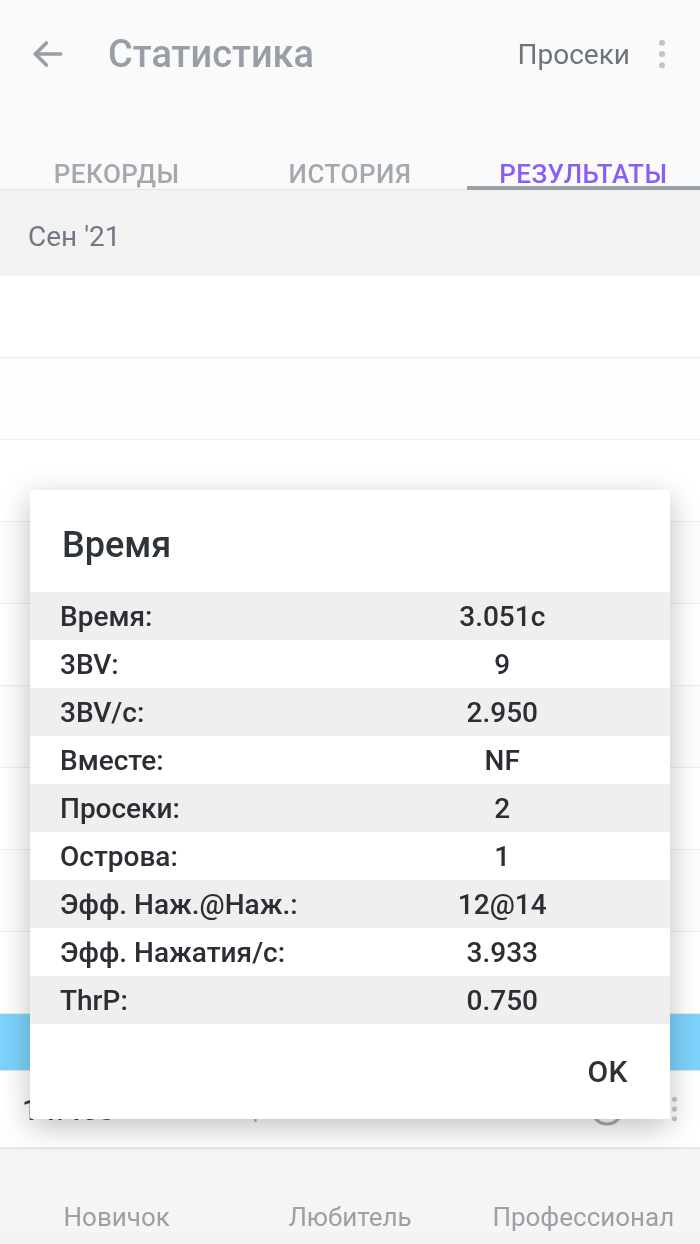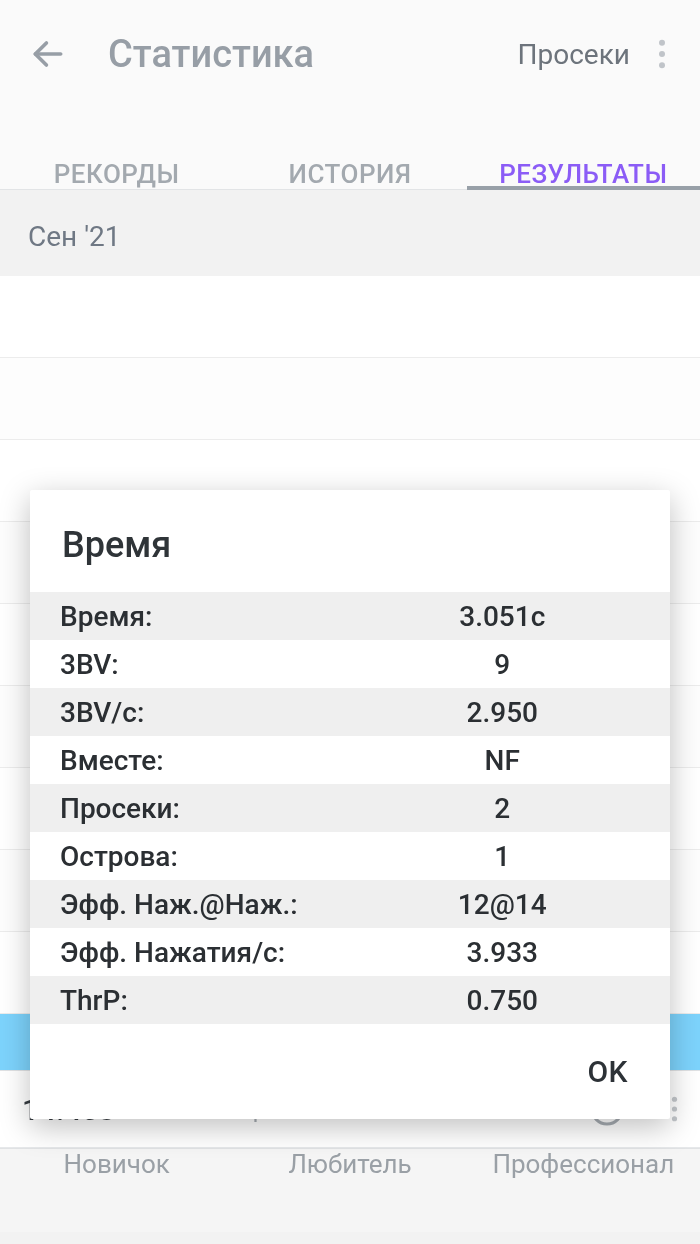--- a/index.html
+++ b/index.html
@@ -18,21 +18,21 @@
 
   .content { background: #7dd3fc; position: relative; height: 880px; }
   .month-header { padding: 30px 28px 26px; font-size: 28px; color: #6f7884; background: #f2f2f2; }
 
   .list-row { background: #ffffff; height: 78px; border-bottom: 1px solid #e6e8ea; display: flex; align-items: center; padding: 0 22px; }
   .row-time-big { font-size: 30px; font-weight: 500; color: #373c41; width: 130px; }
   .row-date { font-size: 24px; color: #a7adb3; flex: 1; margin-left: 10px; }
   .upload-icon { width: 42px; height: 42px; color: #a7adb3; display: flex; align-items: center; justify-content: center; margin-right: 10px; }
   .row-more { width: 40px; height: 40px; color: #c4c8cc; display: flex; align-items: center; justify-content: flex-end; }
 
-  .bottom-tabs { background: #f5f5f5; height: 84px; display: flex; align-items: flex-start; border-top: 1px solid #e0e2e4; }
+  .bottom-tabs { background: #f5f5f5; height: 84px; display: flex; align-items: flex-end; border-top: 1px solid #e0e2e4; }
   .btab { flex: 1; text-align: center; font-size: 26px; color: #9aa0a6; }
 
   
   .faint-rows { position: absolute; left:0; right:0; top:86px; }
   .faint-row { height: 82px; background:#ffffff; border-bottom:1px solid #ececec; display:flex; align-items:center; padding-left:22px; color:#3b4046; font-size:30px; font-weight:500;}
   .faint-row.alt { background:#fdfdfd; }
 
   
   .scrim { position: absolute; inset: 0; background: rgba(0,0,0,0.0); }
   .dialog { position: absolute; left: 30px; right: 30px; top: 300px; background: #ffffff; box-shadow: 0 8px 30px rgba(0,0,0,0.25); border-radius: 2px; }

